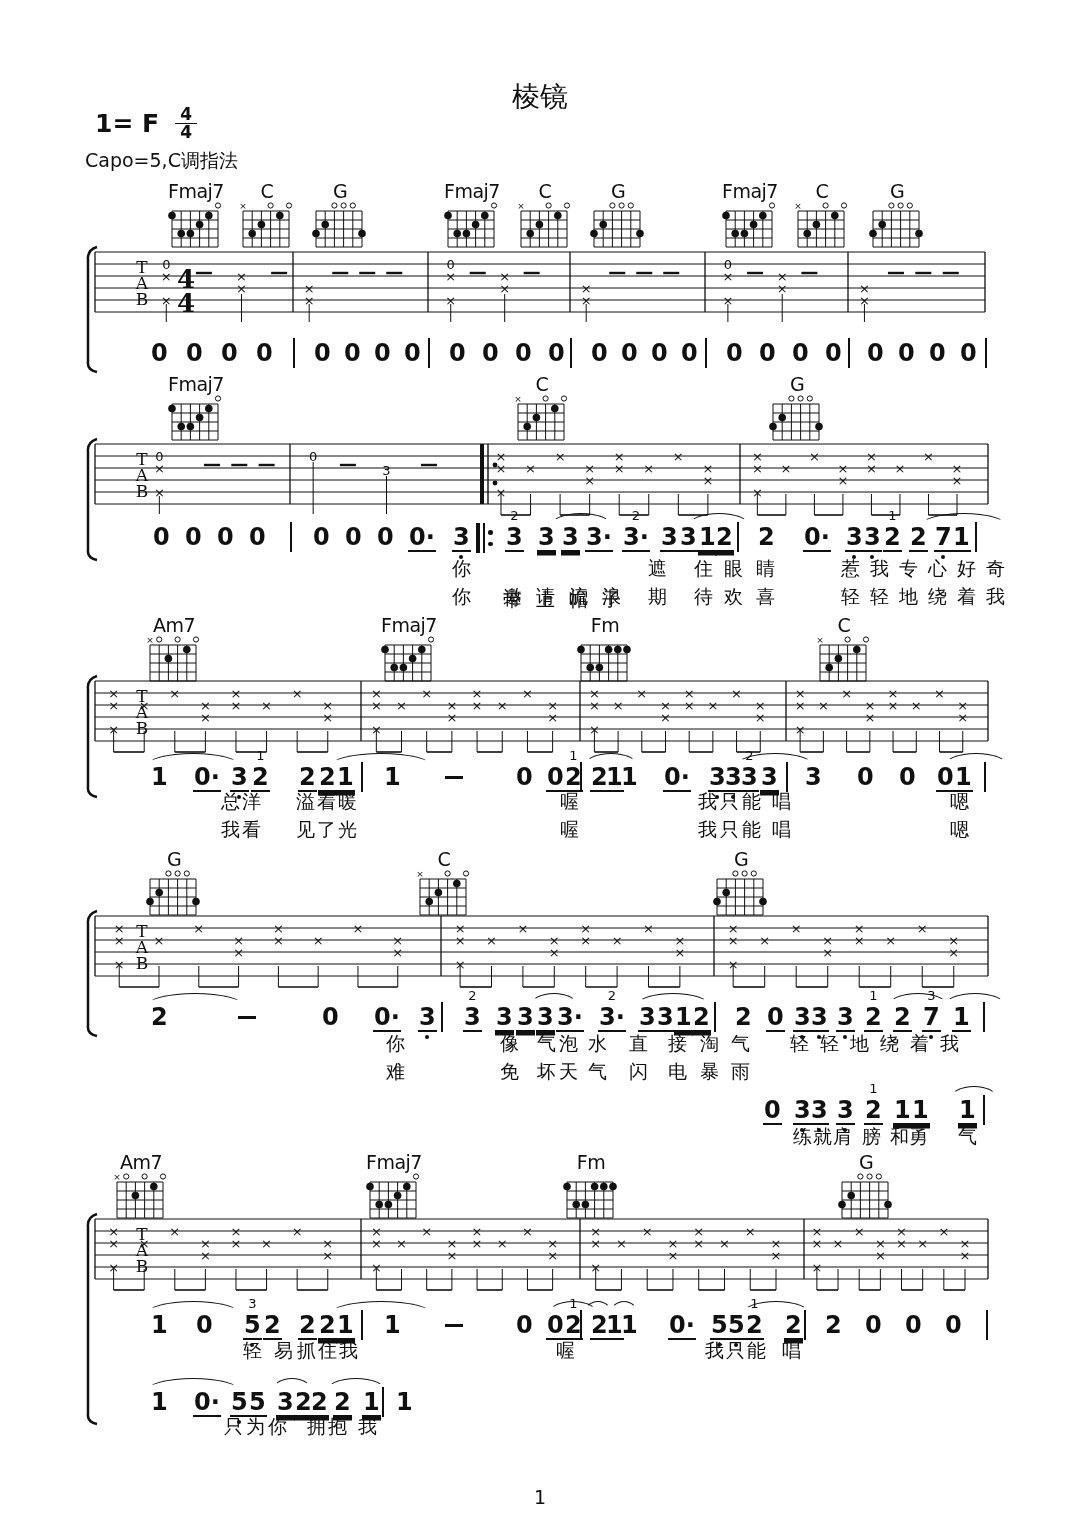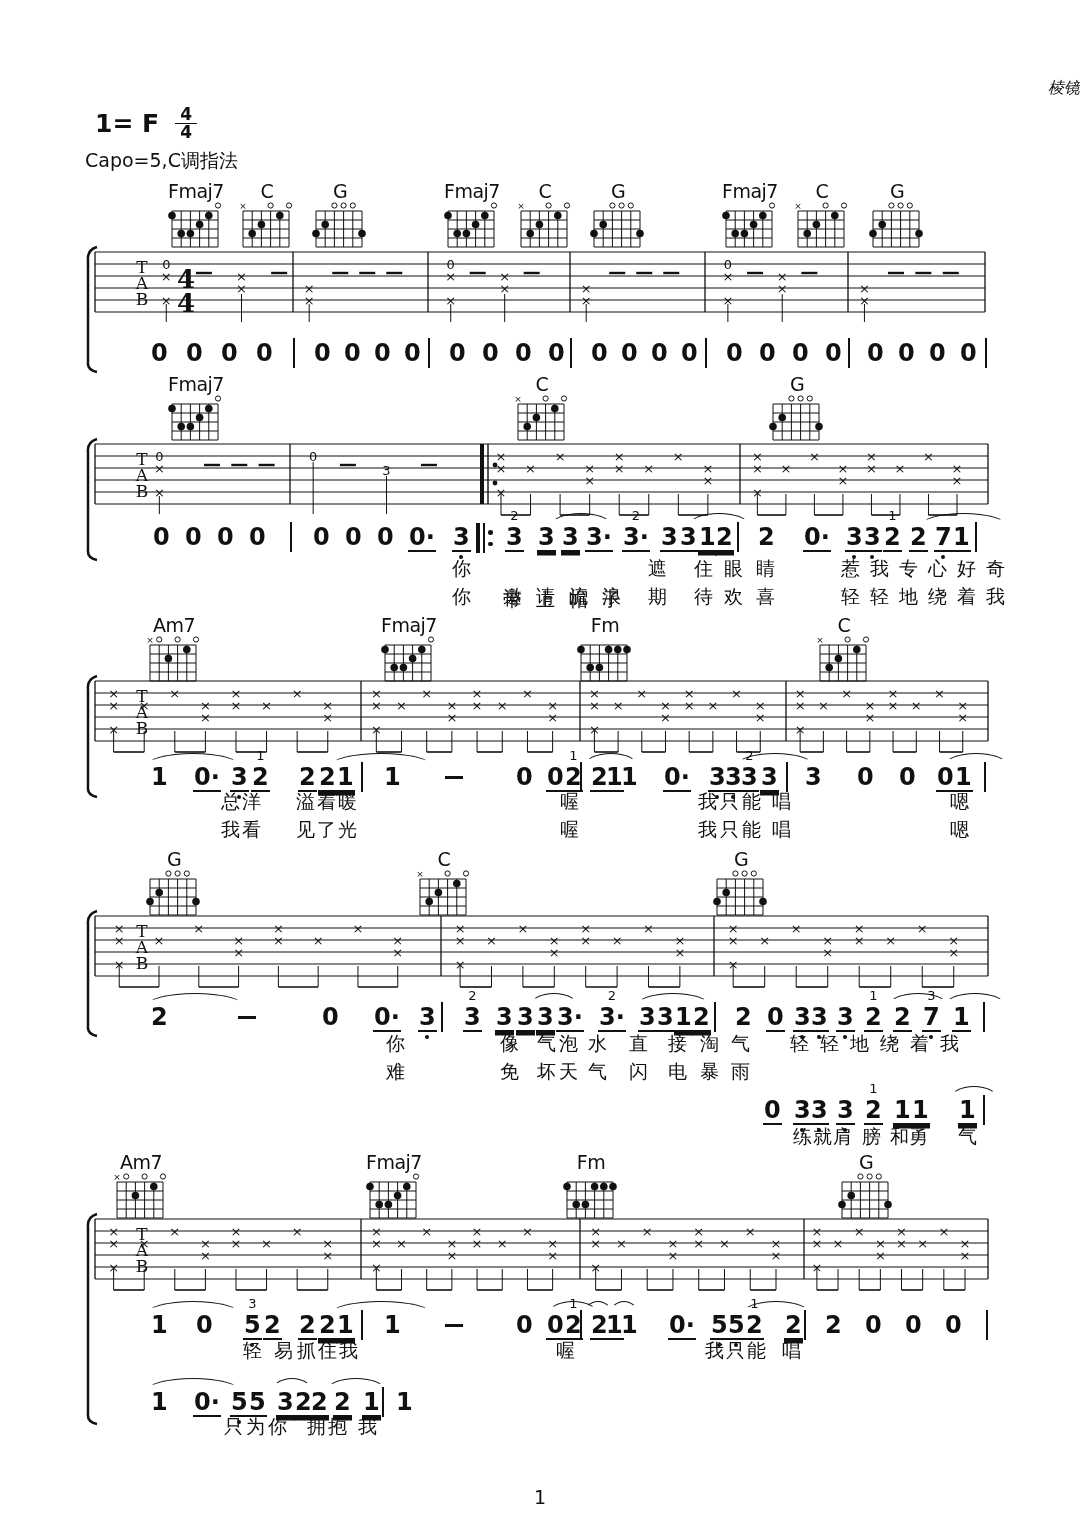--- a/index.html
+++ b/index.html
@@ -1,20 +1,20 @@
 <!DOCTYPE html>
 <html><head>
 <meta charset="utf-8">
 <style>
   html,body{margin:0;padding:0;background:#ffffff;}
   #page{position:relative;width:1080px;height:1528px;background:#fff;overflow:hidden;
         font-family:"DejaVu Sans",sans-serif;color:#111;}
   .title{position:absolute;top:36px;left:0;width:100%;text-align:center;
          font-size:30px;font-weight:bold;letter-spacing:2px;}
-  .artist{position:absolute;top:78px;left:0;width:100%;text-align:right;font-size:16px;font-style:italic;}
+  .artist{position:absolute;top:78px;left:0;width:100%;text-align:center;font-size:28px;}
   .keyline{position:absolute;left:95px;top:106px;display:flex;align-items:center;font-size:25px;font-weight:bold;}
   .ts{display:inline-block;margin-left:16px;width:22px;}
   .ts i{display:block;font-style:normal;font-size:17px;line-height:17px;text-align:center;}
   .ts i + i{border-top:1.6px solid #111;}
   .capo{position:absolute;left:85px;top:148px;font-size:19px;}
   .pagenum{position:absolute;top:1486px;left:0;width:100%;text-align:center;font-size:19px;}
   svg.overlay{position:absolute;left:0;top:0;pointer-events:none;}
   .chord{position:absolute;width:60px;text-align:center;}
   .cname{font-size:19px;line-height:16px;letter-spacing:-0.5px;}
   .tok{position:absolute;font-size:24px;line-height:25px;font-weight:bold;padding:0 1px;white-space:nowrap;}

